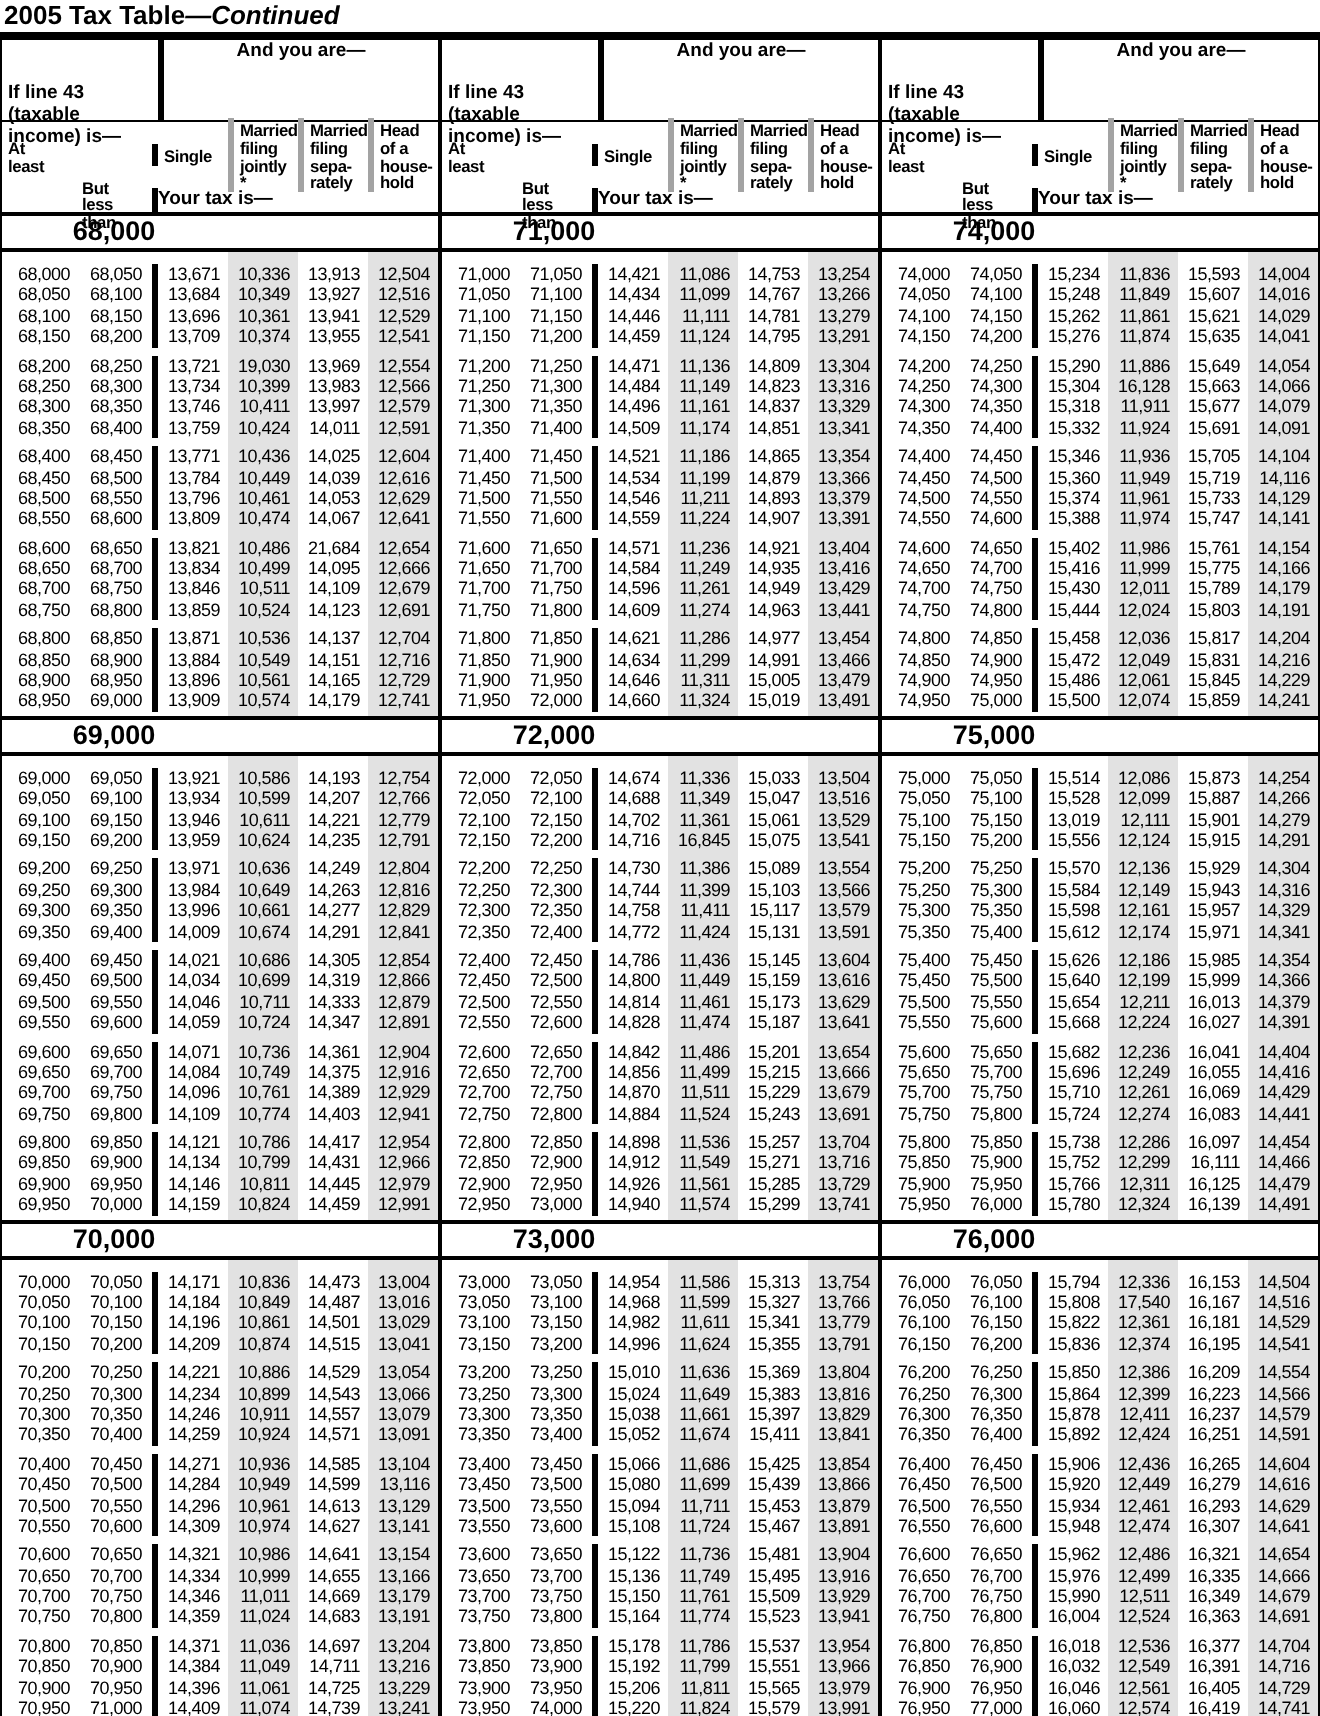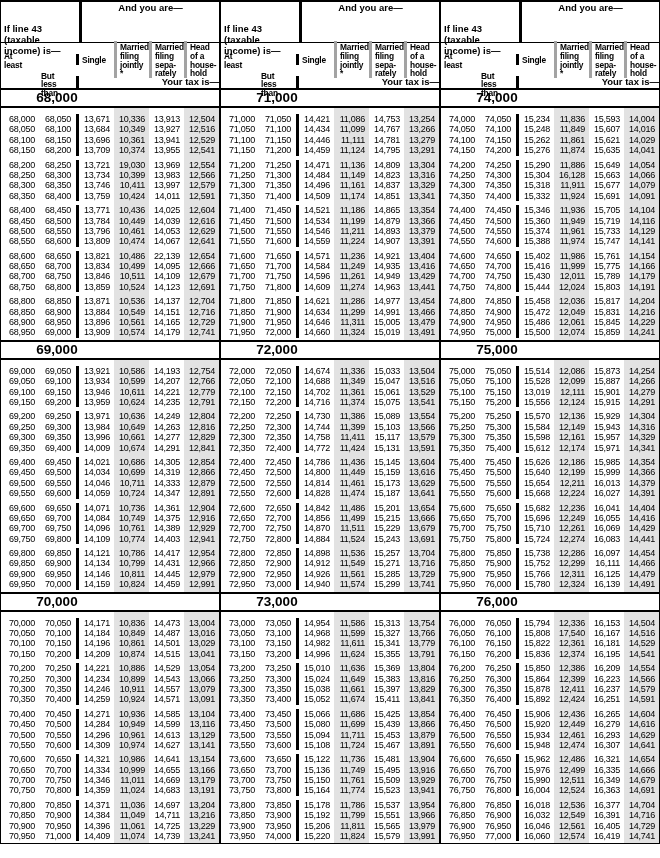--- a/index.html
+++ b/index.html
@@ -18,41 +18,42 @@
   .h-andyou{flex:1;font-weight:bold;font-size:9.5px;text-align:center;}
   .pr2{display:flex;height:33px;align-items:center;}
   .h-col{font-weight:bold;font-size:8.4px;line-height:8.6px;white-space:pre-line;box-sizing:border-box;
          padding:2px 0 0 3px;letter-spacing:-0.2px;}
   .h-col.c0{width:37px;}
   .h-col.c1{width:38px;margin-top:48px;}
   .h-col.c2{width:38px;border-left:3px solid #000;}
   .h-col.c3,.h-col.c4,.h-col.c5{width:35px;border-left:3px solid #a3a3a3;}
   .pr3{display:flex;height:12px;}
   .pr3 .sp{width:75px;border-right:3px solid #000;box-sizing:content-box;}
-  .h-tax{flex:1;text-align:right;font-weight:bold;font-size:9.5px;line-height:11px;}
+  .h-tax{flex:1;text-align:left;font-weight:bold;font-size:9.5px;line-height:11px;}
   
   .sec-label{border-top:2px solid #000;border-bottom:2px solid #000;height:16px;line-height:16px;}
   .sec-label-text{display:block;width:112px;text-align:center;font-weight:bold;font-size:13.5px;}
   .rows{position:relative;padding:2px 0 2px;flex:0 0 auto;}
   .shade{position:absolute;top:0;bottom:0;background:#e2e2e2;z-index:0;}
   .shade.mfj{left:113px;width:35px;}
   .shade.hoh{left:183px;width:35px;}
   .group{position:relative;z-index:1;margin-top:4px;}
   .group:first-of-type{margin-top:0;}
   .row{display:flex;height:10.4px;line-height:10.5px;}
   .cell{box-sizing:border-box;text-align:right;font-size:9px;letter-spacing:-0.25px;}
   .cell.c0{width:37px;padding-right:3px;}
   .cell.c1{width:38px;padding-right:5px;}
   .cell.c2{width:38px;border-left:3px solid #000;padding-right:4px;}
   .cell.c3,.cell.c4,.cell.c5{width:35px;padding-right:4px;}
 </style>
 </head>
 <body>
 
 <div class="page">
+  <div class="title"><span>2005 Tax Table</span><em>—Continued</em></div>
   <div class="panels">
       <div class="panel">
         <div class="phead">
           <div class="pr1">
             <div class="h-income">If line 43
 (taxable
 income) is—</div>
             <div class="h-andyou">And you are—</div>
           </div>
           <div class="pr2">
@@ -188,21 +189,21 @@
                 <div class="cell c4">14,067</div>
                 <div class="cell c5">12,641</div>
               </div>
             </div>
             <div class="group">
               <div class="row">
                 <div class="cell c0">68,600</div>
                 <div class="cell c1">68,650</div>
                 <div class="cell c2">13,821</div>
                 <div class="cell c3">10,486</div>
-                <div class="cell c4">22,139</div>
+                <div class="cell c4">21,684</div>
                 <div class="cell c5">12,654</div>
               </div>
               <div class="row">
                 <div class="cell c0">68,650</div>
                 <div class="cell c1">68,700</div>
                 <div class="cell c2">13,834</div>
                 <div class="cell c3">10,499</div>
                 <div class="cell c4">14,095</div>
                 <div class="cell c5">12,666</div>
               </div>
@@ -859,21 +860,21 @@
                 <div class="cell c1">72,150</div>
                 <div class="cell c2">14,702</div>
                 <div class="cell c3">11,361</div>
                 <div class="cell c4">15,061</div>
                 <div class="cell c5">13,529</div>
               </div>
               <div class="row">
                 <div class="cell c0">72,150</div>
                 <div class="cell c1">72,200</div>
                 <div class="cell c2">14,716</div>
-                <div class="cell c3">11,374</div>
+                <div class="cell c3">16,845</div>
                 <div class="cell c4">15,075</div>
                 <div class="cell c5">13,541</div>
               </div>
             </div>
             <div class="group">
               <div class="row">
                 <div class="cell c0">72,200</div>
                 <div class="cell c1">72,250</div>
                 <div class="cell c2">14,730</div>
                 <div class="cell c3">11,386</div>

